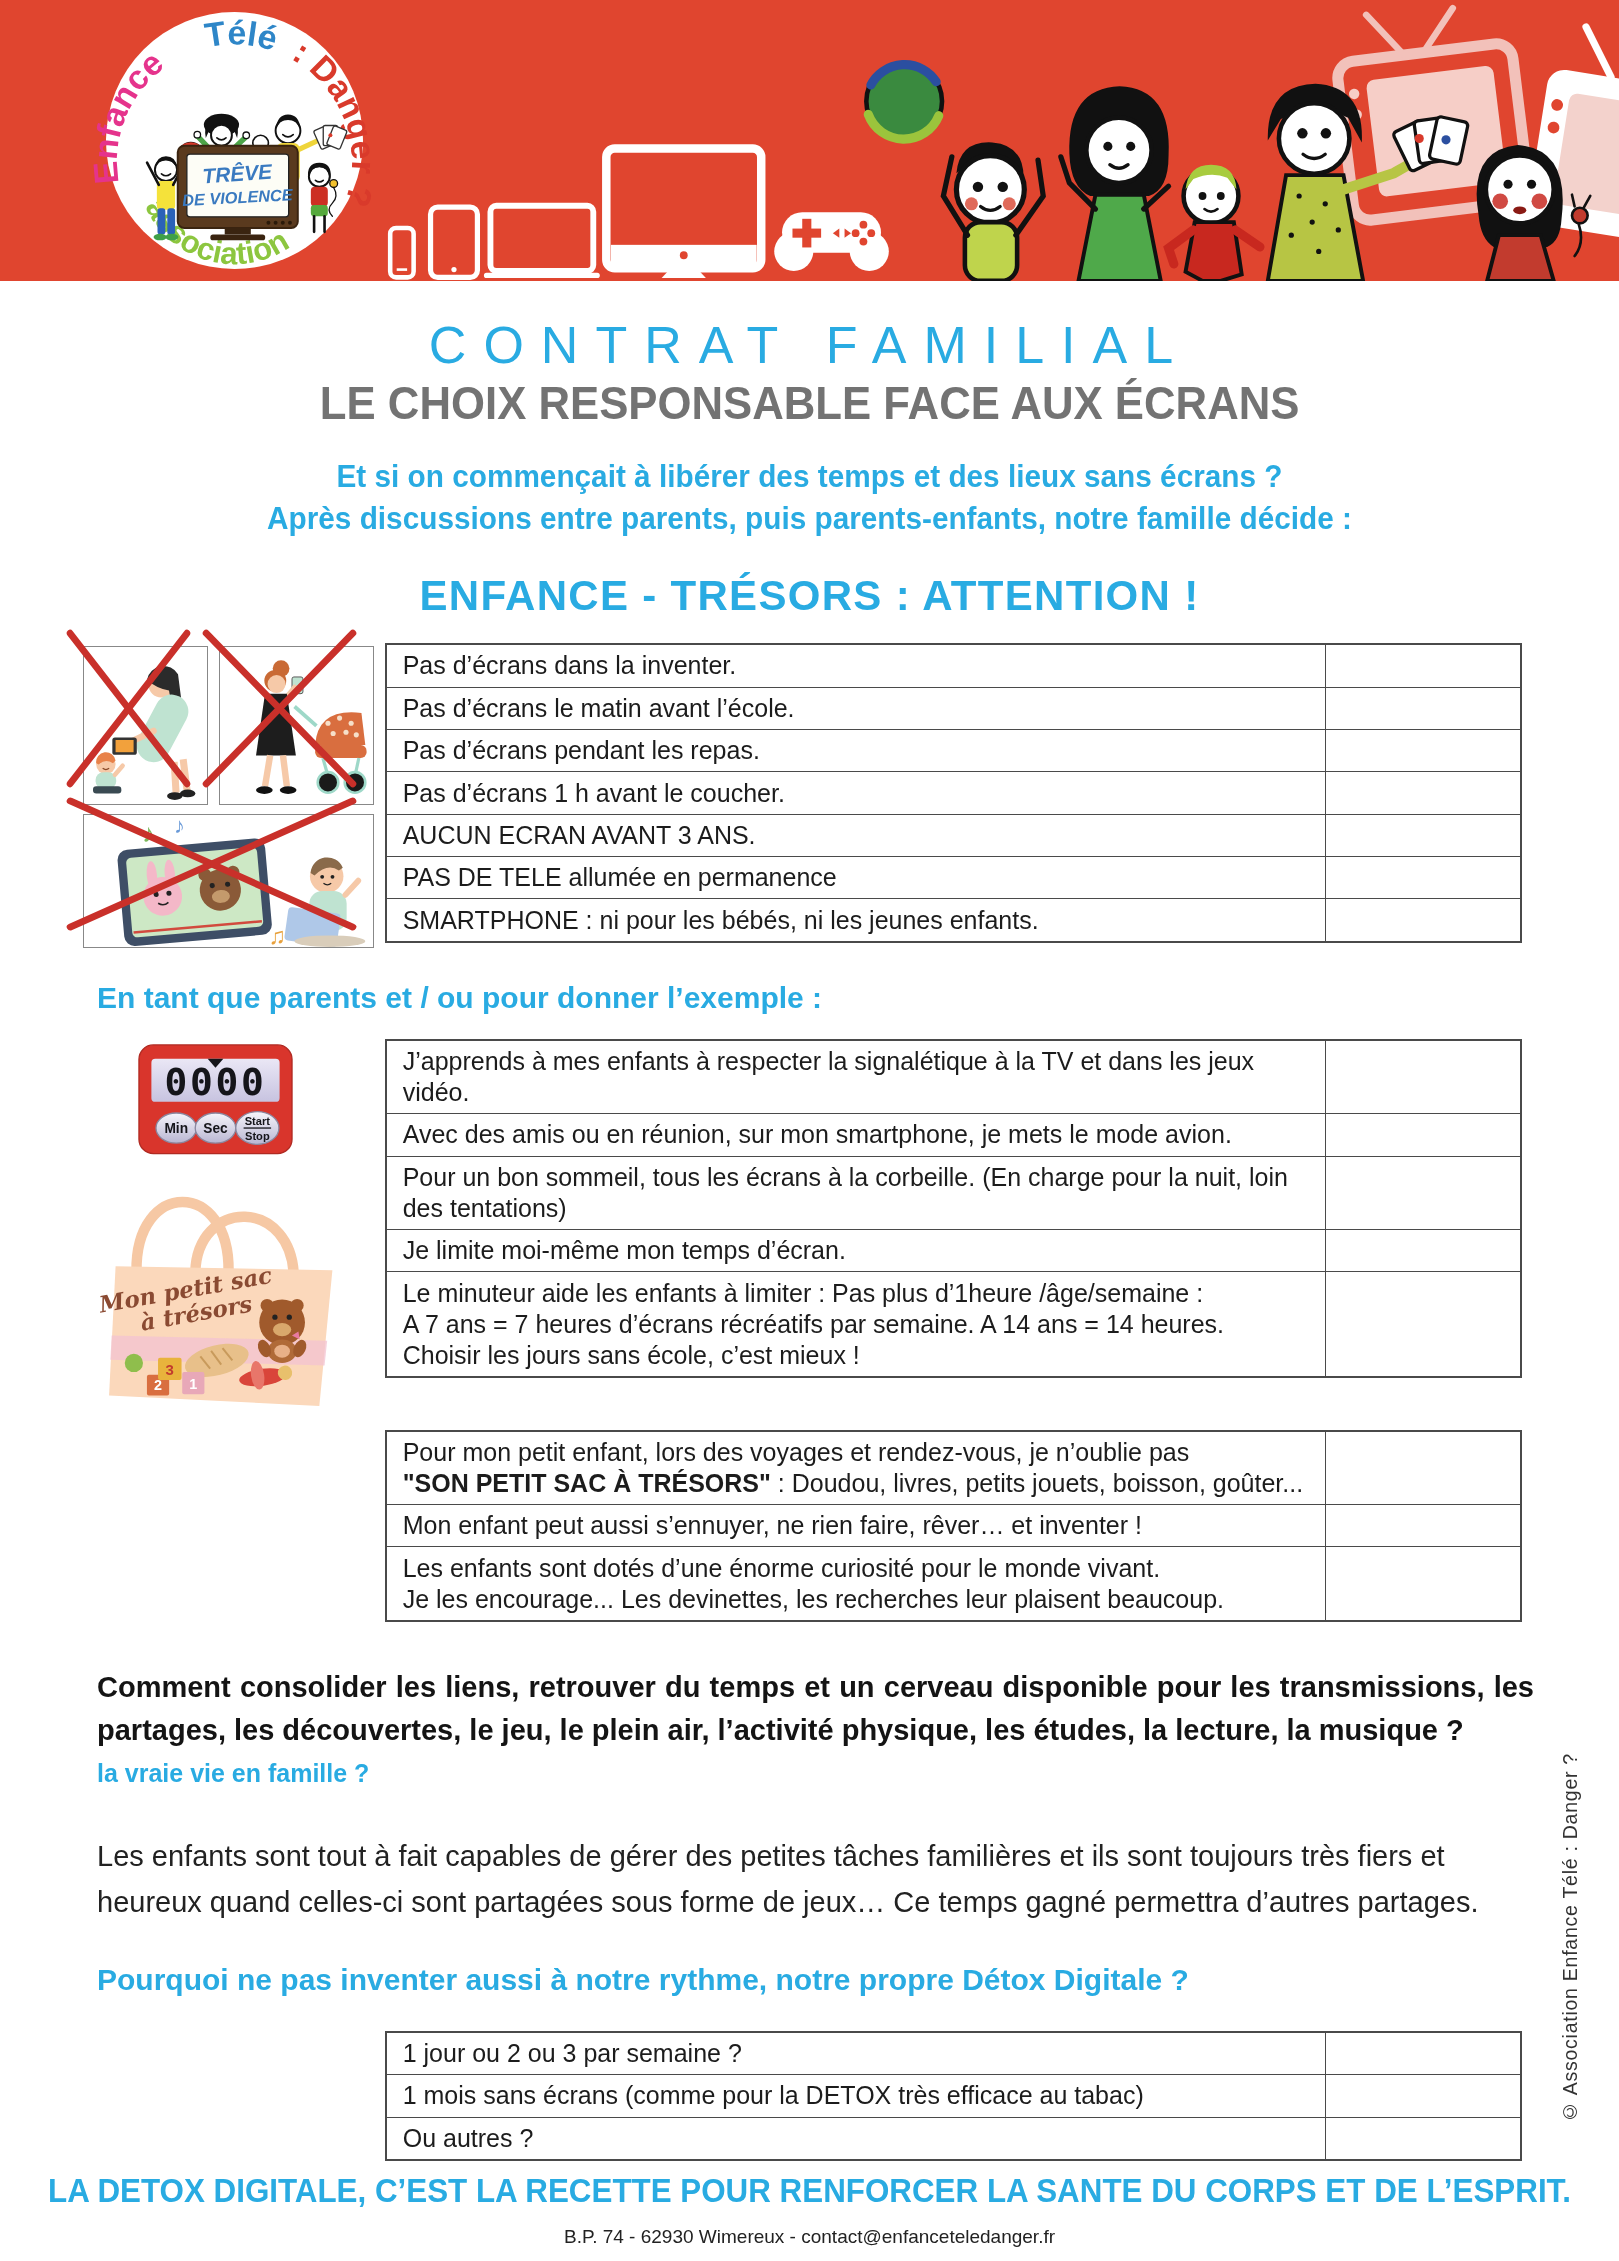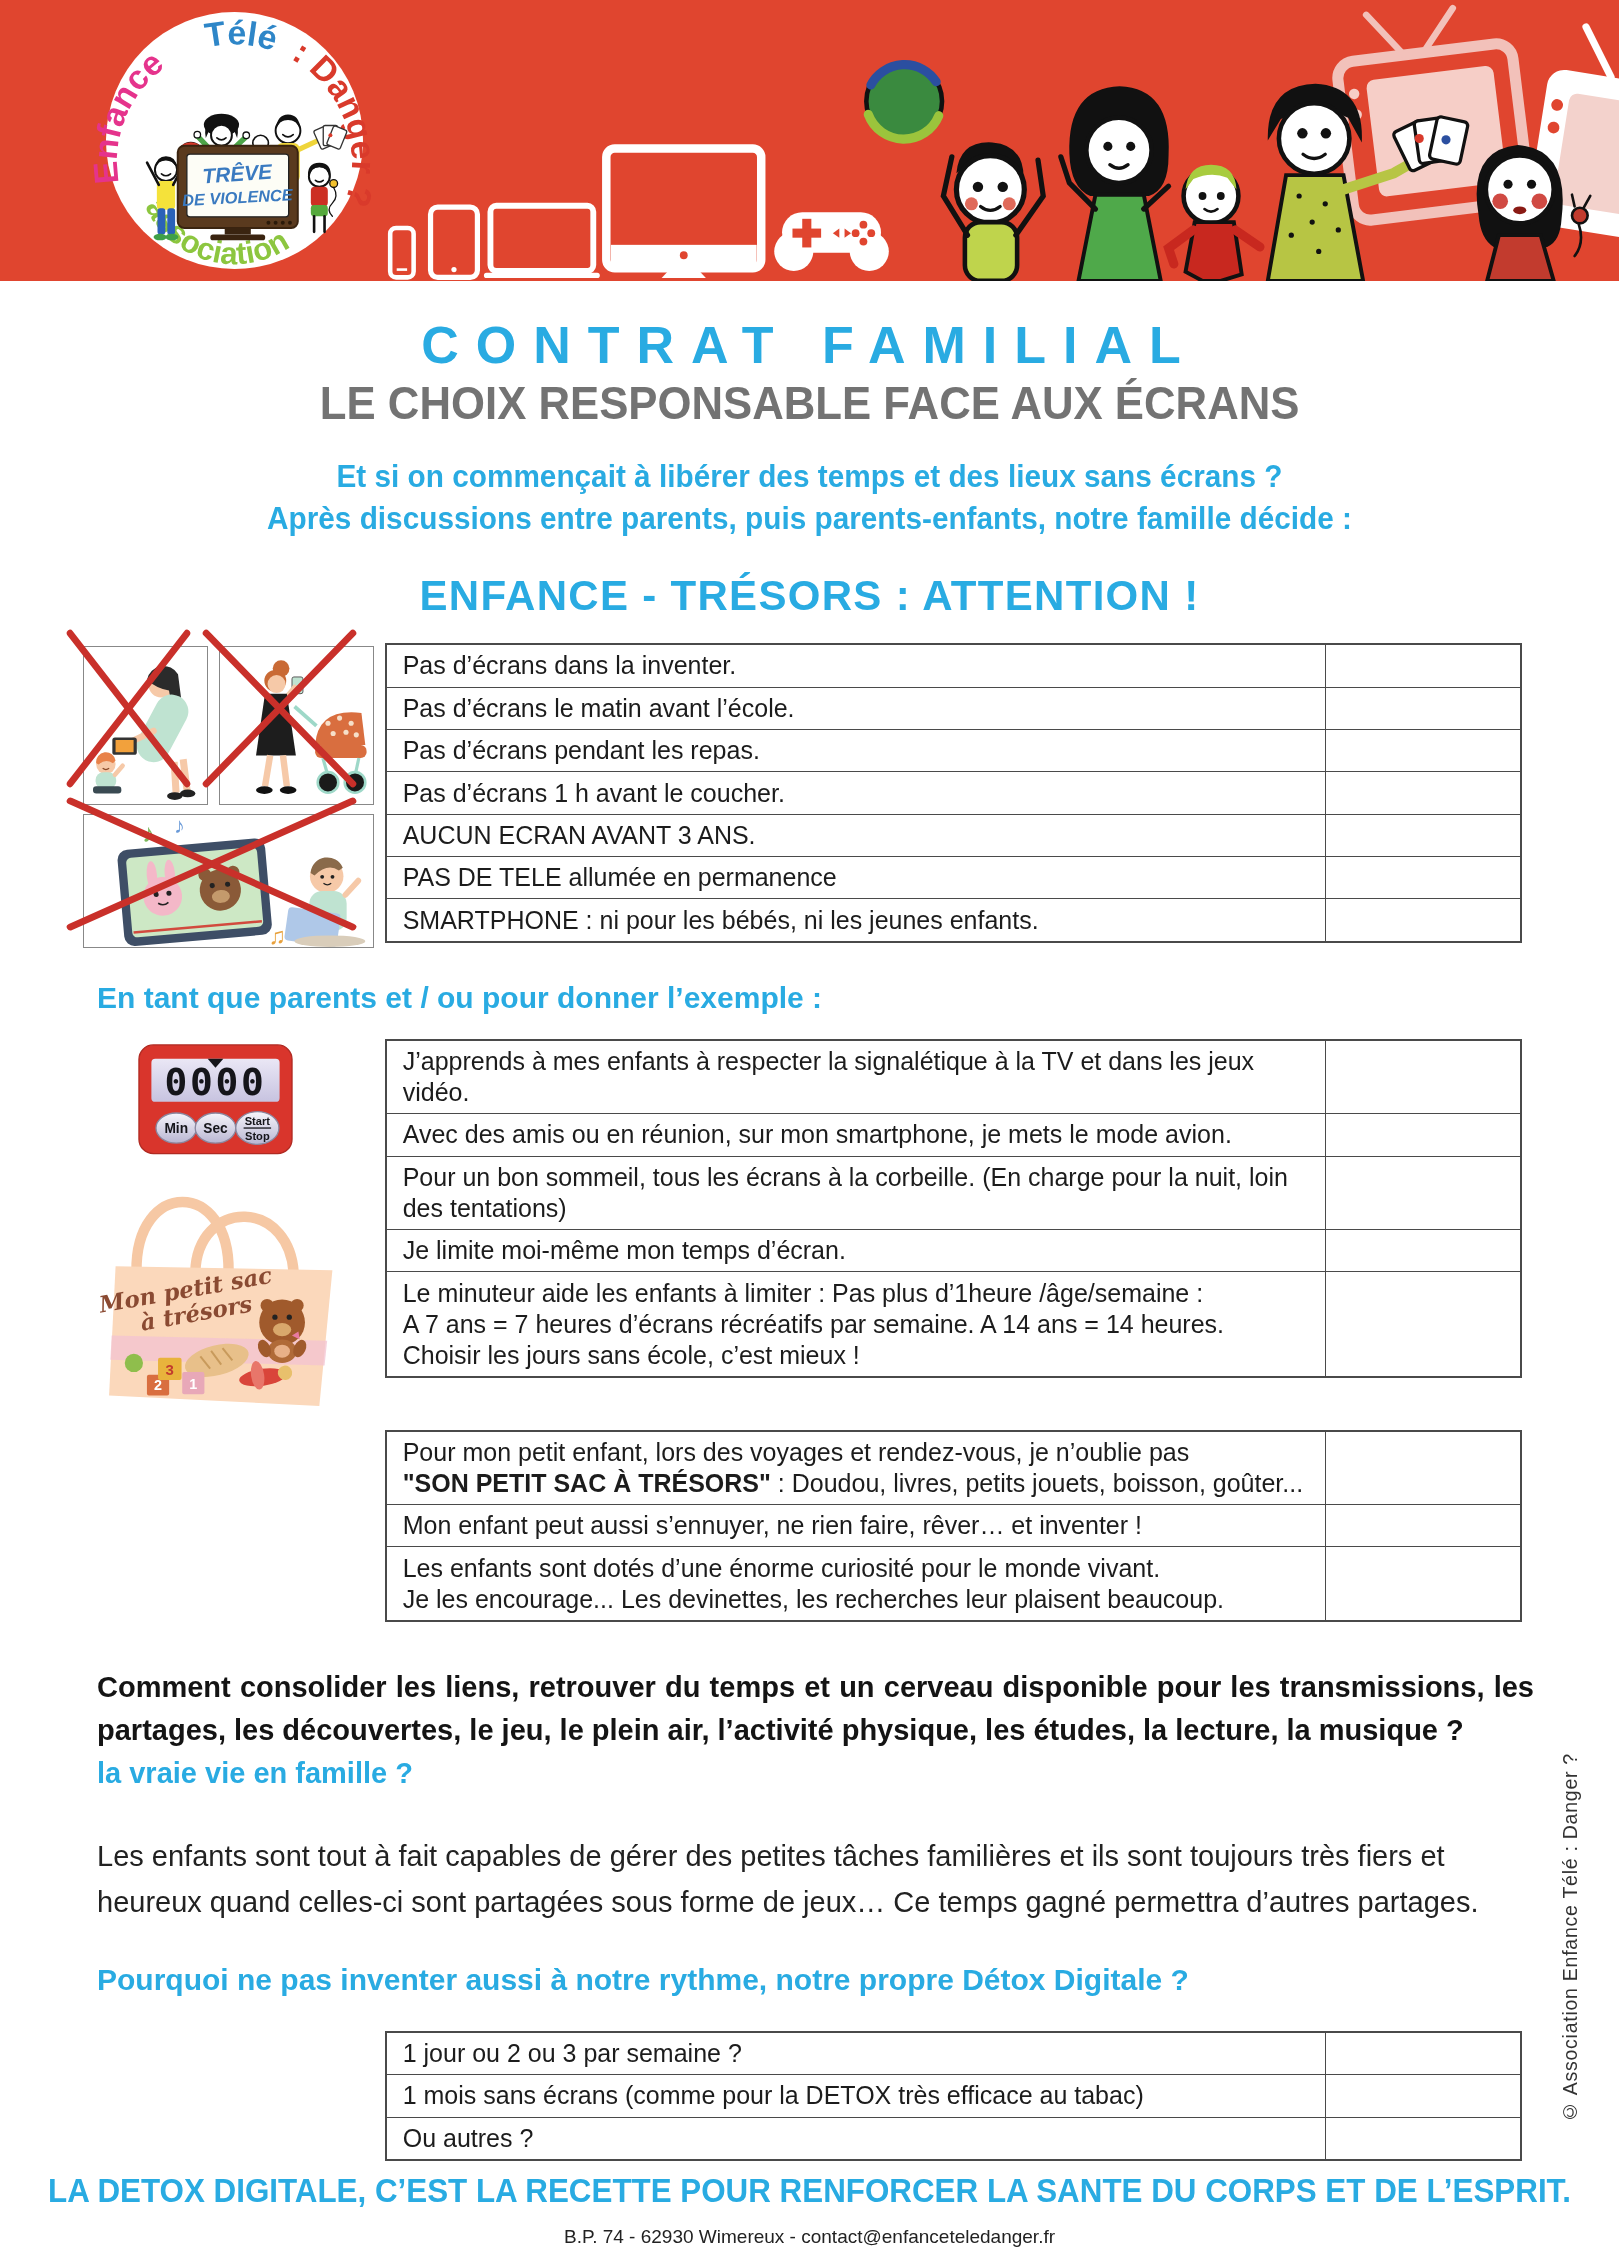--- a/index.html
+++ b/index.html
@@ -9,21 +9,21 @@
     font-family:"Liberation Sans", sans-serif; color:#1c1c1c; overflow:hidden;
   }
 
   
   .banner { position:relative; width:100%; height:281px; background:#E0452F; overflow:hidden; }
   .logo-svg { position:absolute; left:104px; top:10.4px; width:261px; height:261px; overflow:visible; }
   .devices-svg { position:absolute; left:384px; top:142px; width:511px; height:138px; }
   .family-svg { position:absolute; left:803px; top:0; width:816px; height:281px; }
 
   
-  .h-main { margin-top:37px; text-align:center; font-size:52px; font-weight:700;
+  .h-main { margin-top:37px; text-align:center; font-size:52px; font-weight:400;
             letter-spacing:17px; color:#29ABE2; line-height:1.05; }
   .h-sub  { margin-top:5.2px; text-align:center; font-size:47px; font-weight:700;
             color:#737373; line-height:1.05; }
   .h-sub span { display:inline-block; transform:scaleX(0.93); transform-origin:center; }
   .intro { margin-top:29px; text-align:center; color:#29ABE2; font-weight:700;
            font-size:31px; line-height:42px; }
   .intro div { transform:scaleX(0.96); transform-origin:center; }
   .h-attention { margin-top:34px; text-align:center; font-size:42px; font-weight:800;
                  color:#29ABE2; letter-spacing:1.3px; line-height:1.05; }
 
@@ -48,21 +48,21 @@
            pointer-events:none; overflow:visible; }
 
   .timer-wrap { position:absolute; left:54px; top:3.9px; width:157px; height:112px; }
   .bag-wrap   { position:absolute; left:13px; top:128px; width:256px; height:243px; }
 
   .gap80 { height:52px; }
 
   
   .q-bold { margin:44px 85px 0 97px; font-size:29px; font-weight:700; line-height:43px;
             text-align:justify; color:#141414; }
-  .q-blue { margin:0 85px 0 97px; font-size:29px; font-weight:700; line-height:43px; color:#29ABE2; }
+  .q-blue { margin:0 85px 0 97px; font-size:25px; font-weight:700; line-height:43px; color:#29ABE2; }
   .p-body { margin:38px 85px 0 97px; font-size:29px; font-weight:400; line-height:46px; color:#222; }
 
   
   .tagline { position:absolute; left:0; bottom:51px; width:100%; text-align:center;
              color:#29ABE2; font-size:33px; font-weight:800; }
   .tagline span { display:inline-block; transform:scaleX(0.95); transform-origin:center; }
   .address { position:absolute; left:0; bottom:13px; width:100%; text-align:center;
              font-size:19px; color:#222; }
   .copyright { position:absolute; right:37px; top:1862px; height:261px;
                writing-mode:vertical-rl; transform:rotate(180deg);

